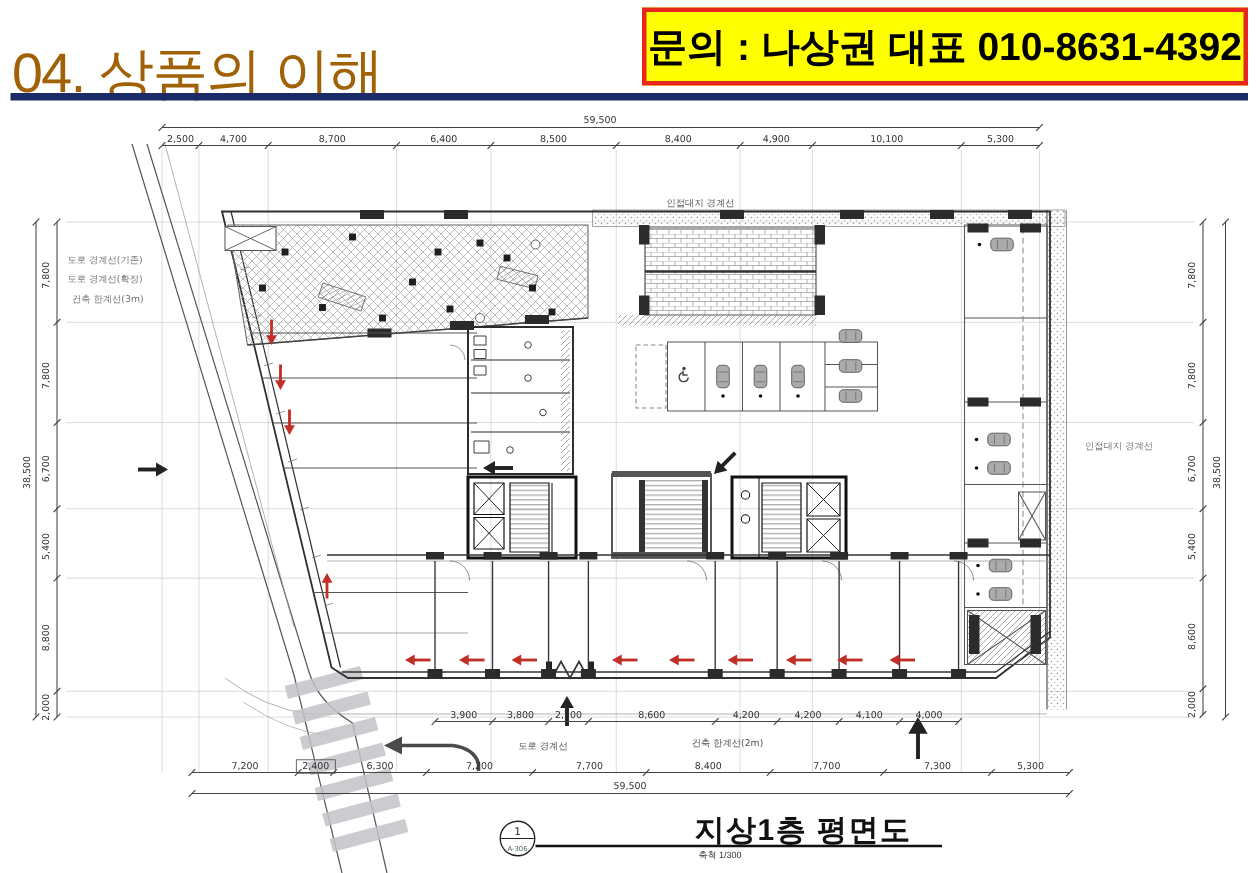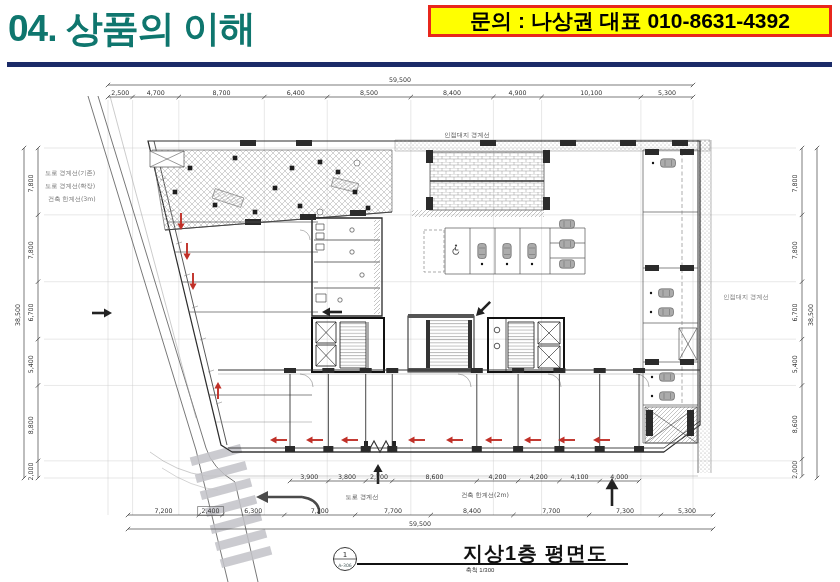--- a/index.html
+++ b/index.html
@@ -1,23 +1,23 @@
 <!DOCTYPE html>
 <html><head>
 <meta charset="utf-8">
 <style>
   html,body{margin:0;padding:0;background:#fff;}
   body{width:840px;height:582px;position:relative;overflow:hidden;
        font-family:"Liberation Sans",sans-serif;}
-  .page-title{position:absolute;left:8px;top:4px;font-size:37px;font-weight:700;
-       color:#0f766e;letter-spacing:-1px;white-space:nowrap;}
-  .banner{position:absolute;left:428px;top:5px;width:404px;height:32px;
+  .page-title{position:absolute;left:8px;top:24px;font-size:37px;font-weight:400;
+       color:#a16207;letter-spacing:-1px;white-space:nowrap;}
+  .banner{position:absolute;left:428px;top:5px;width:404px;height:52px;
        box-sizing:border-box;background:#ffff00;border:3px solid #e8271c;
        display:flex;align-items:center;justify-content:center;
-       font-size:21px;font-weight:bold;color:#000;white-space:nowrap;}
+       font-size:26px;font-weight:bold;color:#000;white-space:nowrap;}
   .rule{position:absolute;left:7px;top:62px;width:825px;height:5px;background:#1b2b68;}
   svg{position:absolute;left:0;top:0;}
   .dim{font:6.3px "DejaVu Sans",sans-serif;fill:#333;}
   .lbl{font:6.2px "DejaVu Sans",sans-serif;fill:#777;}
   .lbl2{font:6.2px "DejaVu Sans",sans-serif;fill:#555;}
   .cap-title{font:20px "Liberation Sans",sans-serif;font-weight:bold;fill:#111;letter-spacing:1px;}
   .cap-scale{font:6px "Liberation Sans",sans-serif;fill:#333;}
   .cap-no{font:7px "DejaVu Sans",sans-serif;fill:#222;}
   .cap-ref{font:4.6px "DejaVu Sans",sans-serif;fill:#566;}
   line,path,rect,circle,polygon{vector-effect:non-scaling-stroke;}

